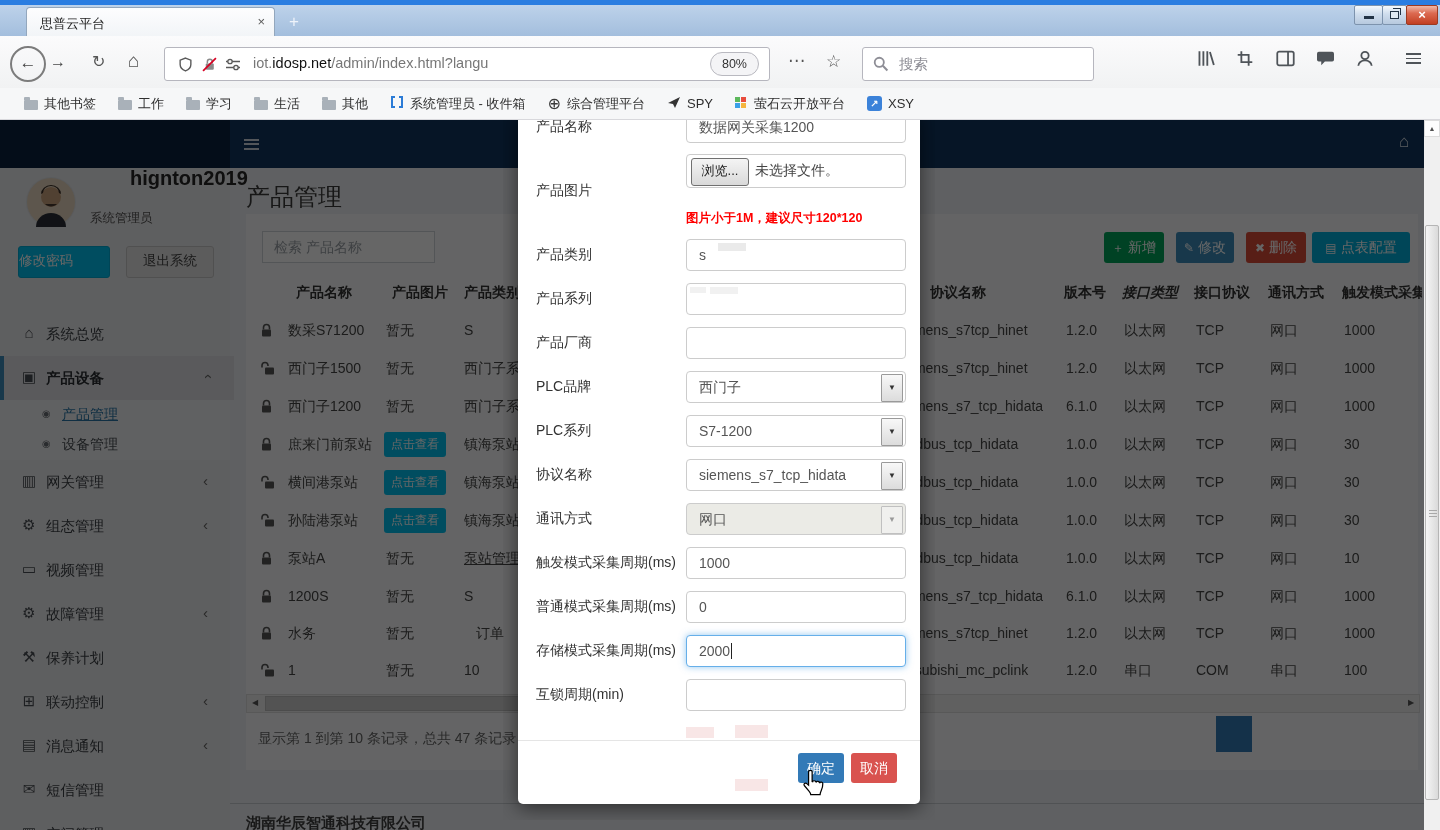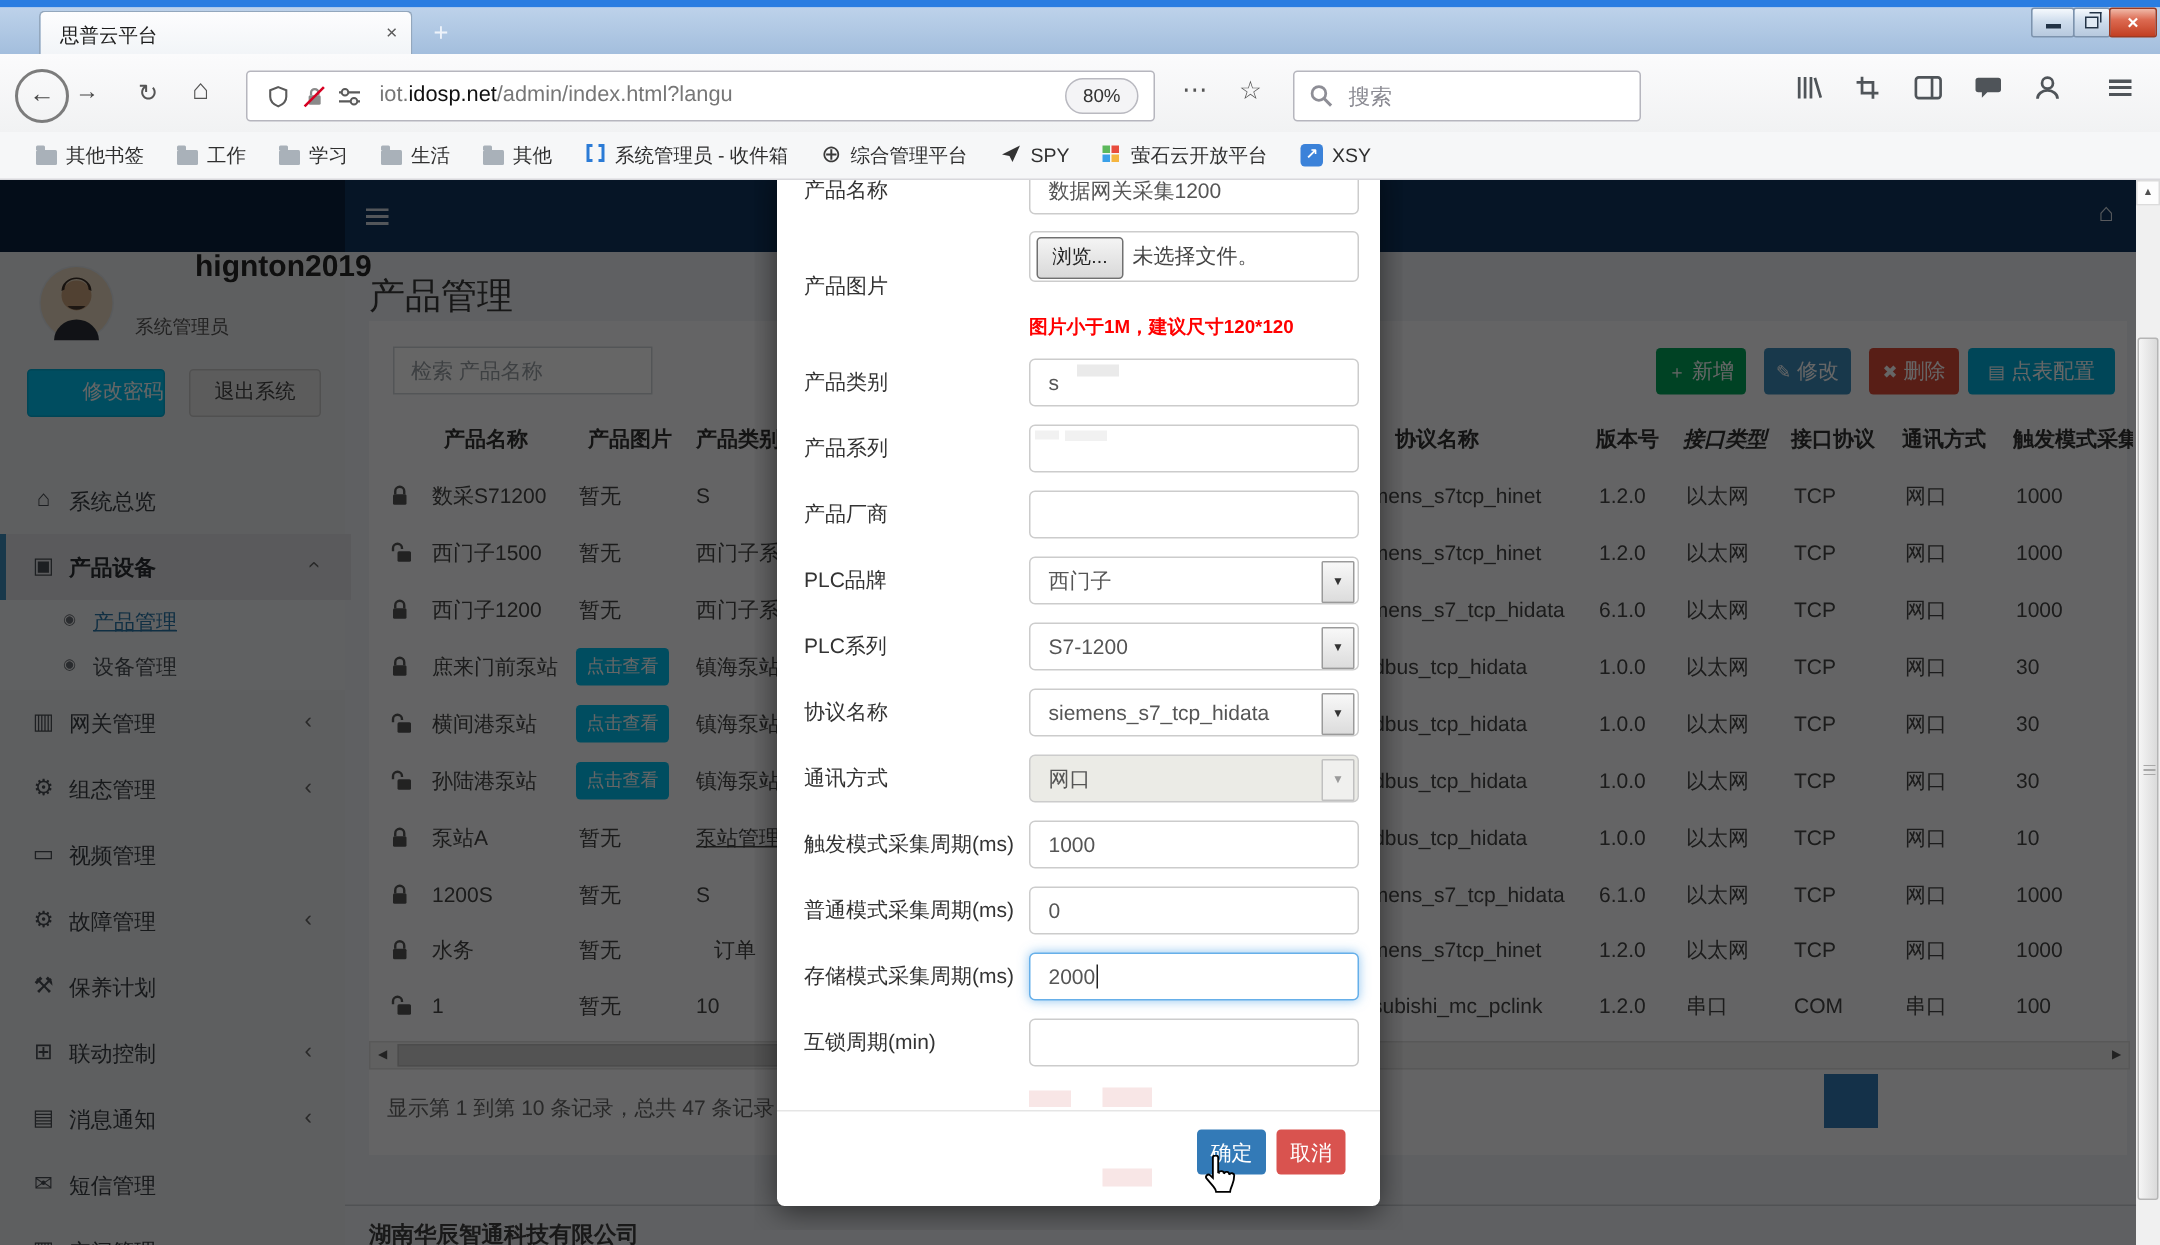--- a/index.html
+++ b/index.html
@@ -76,21 +76,21 @@
   #summary{left:258px;top:730px;font-size:14px;color:#666;}
   .pg{position:absolute;top:716px;height:36px;font-size:15px;color:#666;text-align:center;line-height:36px;}
   .pg.active{background:#337ab7;color:#f2f2f2;}
   #footline{left:230px;top:803px;width:1194px;height:1px;background:#c9cdd1;}
   #pagefoot{left:246px;top:814px;font-size:15px;font-weight:bold;color:#3f3f3f;}
 
   
   #uname{left:90px;top:167px;font-size:20px;font-weight:bold;color:#262626;margin-left:40px;}
   #urole{left:90px;top:210px;font-size:12.5px;color:#555;}
   #btn-pass{left:18px;top:246px;width:90px;height:30px;background:#00c0ef;border:1px solid #00acd6;border-radius:3px;
-            color:#fff;font-size:13.5px;text-align:right;line-height:28px;}
+            color:#fff;font-size:13.5px;text-align:left;line-height:28px;}
   #btn-logout{left:126px;top:246px;width:86px;height:30px;background:#e6e6e6;border:1px solid #c9c9c9;border-radius:3px;
             color:#444;font-size:13.5px;text-align:center;line-height:28px;}
   .mi{position:absolute;left:0;width:230px;height:44px;}
   .mi .g{position:absolute;left:20px;top:12px;font-size:15px;color:#4a4f55;width:18px;text-align:center;}
   .mi .l{position:absolute;left:46px;top:13px;font-size:14.5px;color:#3a3f44;}
   .mi .ch{position:absolute;right:22px;top:12px;font-size:15px;color:#666;}
   .mi.active{background:#e0e2e6;border-left:4px solid #3c8dbc;}
   .mi.active .g{left:16px;}
   .mi.active .l{left:42px;font-weight:bold;color:#2b2f33;}
   .mi.active .ch{transform:rotate(90deg);}

